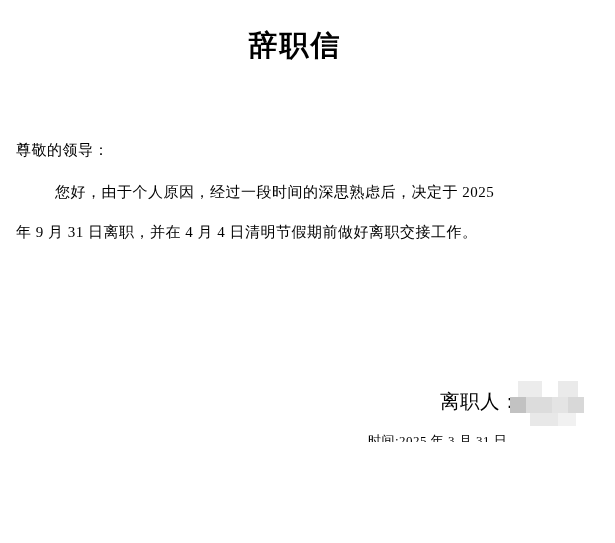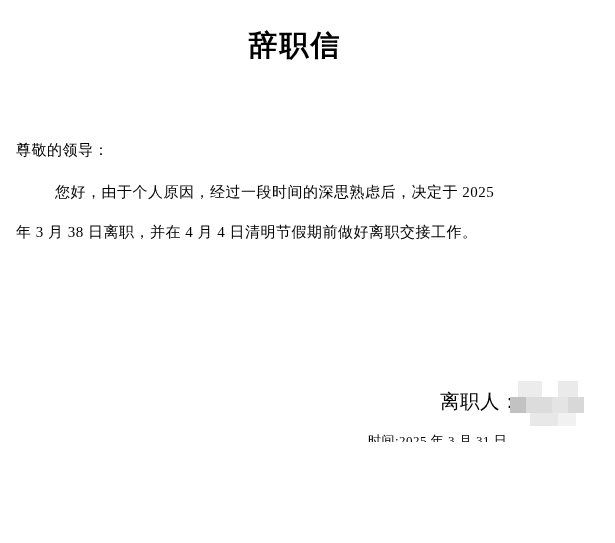--- a/index.html
+++ b/index.html
@@ -84,21 +84,21 @@
 </style>
 </head>
 <body>
 
 <div class="page">
 
   <h1 class="title">辞职信</h1>
 
   <div class="body-line line-0">尊敬的领导：</div>
   <div class="body-line line-1 indent">您好，由于个人原因，经过一段时间的深思熟虑后，决定于 2025</div>
-  <div class="body-line line-2">年 3 月 38 日离职，并在 4 月 4 日清明节假期前做好离职交接工作。</div>
+  <div class="body-line line-2">年 9 月 31 日离职，并在 4 月 4 日清明节假期前做好离职交接工作。</div>
 
   <div class="sig-label">离职人：</div>
 
   <span class="mosaic">
     <i></i>
       <i></i>
       <i></i>
       <i></i>
       <i></i>
       <i></i>

